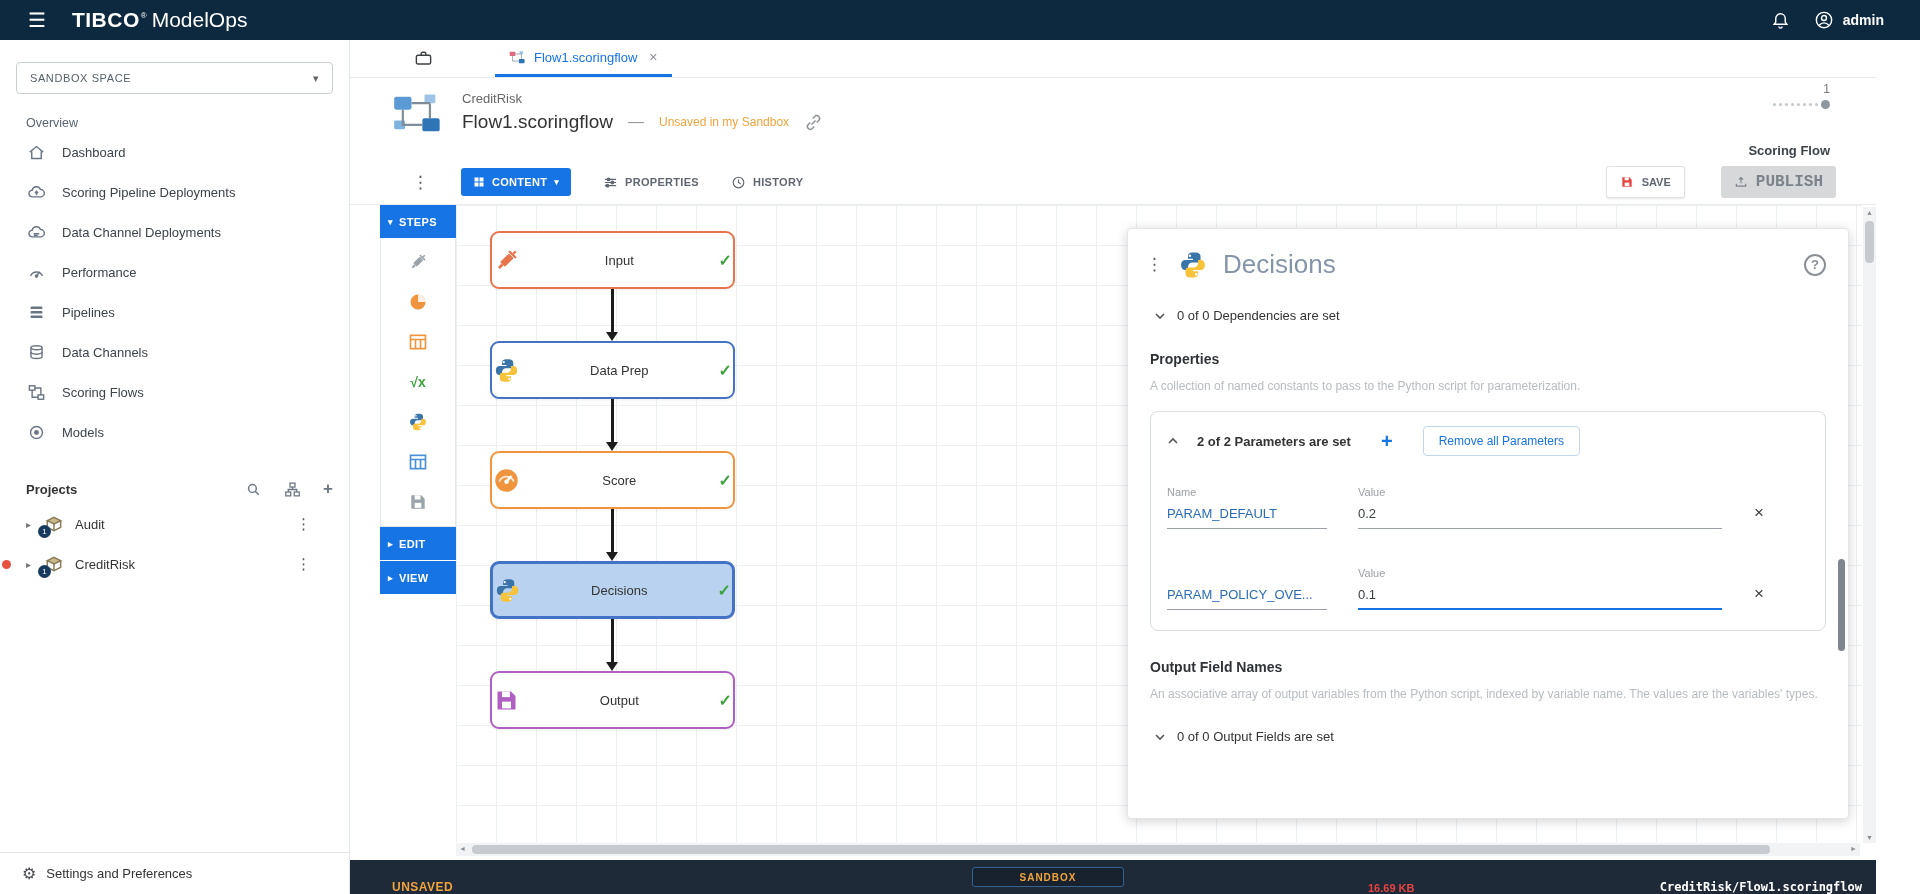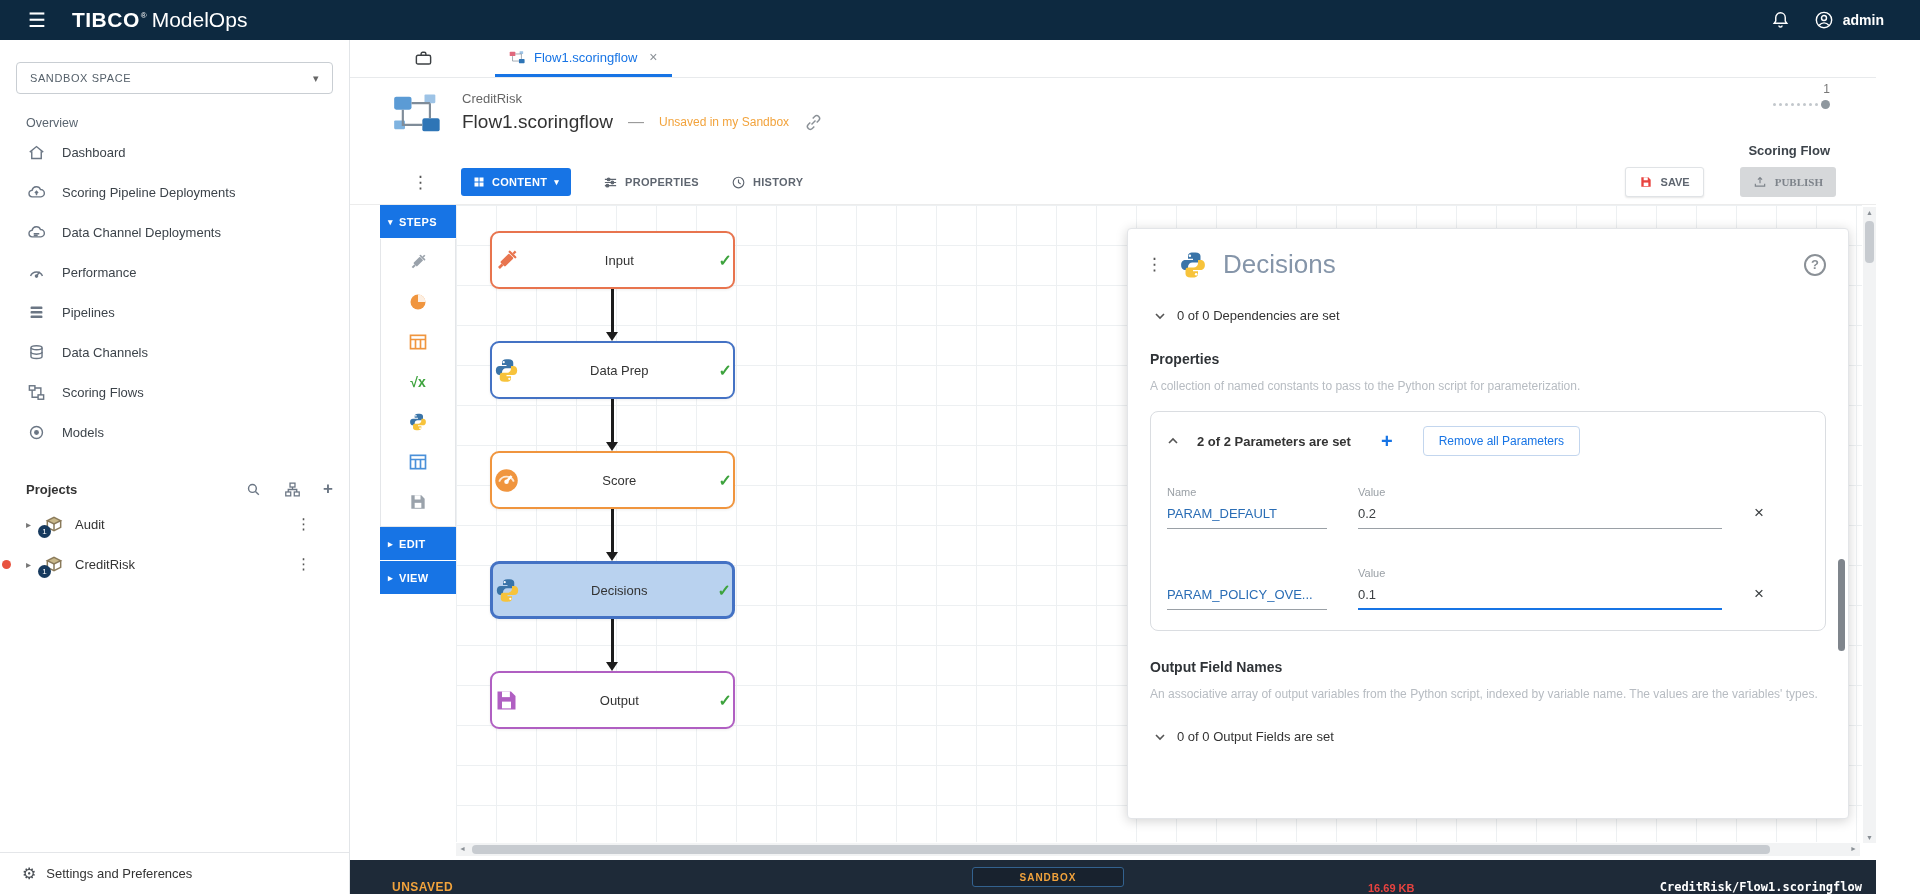--- a/index.html
+++ b/index.html
@@ -8,21 +8,21 @@
   svg { display:block; }
 
   
   .topbar { position:absolute; left:0; top:0; width:1920px; height:40px; background:#0d2940;
             display:flex; align-items:center; color:#fff; z-index:50; }
   .hamburger { margin-left:28px; font-size:20px; cursor:pointer; }
   .brand { margin-left:26px; font-size:21px; display:flex; align-items:baseline; }
   .brand-tibco { font-weight:bold; letter-spacing:.5px; }
   .brand-reg { font-size:8px; margin:0 5px 0 1px; align-self:flex-start; padding-top:3px; }
   .brand-product { font-weight:normal; }
-  .topbar-right { margin-left:auto; margin-right:36px; display:flex; align-items:flex-start; gap:24px; }
+  .topbar-right { margin-left:auto; margin-right:36px; display:flex; align-items:center; gap:24px; }
   .user-chip { display:flex; align-items:center; gap:9px; font-size:14px; font-weight:bold; }
 
   
   .sidebar { position:absolute; left:0; top:40px; width:350px; height:854px; background:#fff;
              border-right:1px solid #e2e5e8; z-index:40; }
   .space-select { margin:22px 16px 0; height:32px; border:1px solid #c9ced3; border-radius:4px;
                   display:flex; align-items:center; padding:0 13px; font-size:11px; color:#55606a;
                   letter-spacing:.6px; cursor:pointer; }
   .space-caret { margin-left:auto; color:#666; font-size:11px; }
   .section-label { margin:22px 0 2px 26px; font-size:12.5px; color:#5a6570; }
@@ -74,22 +74,22 @@
                  font-size:11px; font-weight:bold; letter-spacing:.3px; display:flex; align-items:center;
                  gap:7px; cursor:pointer; font-family:inherit; }
   .content-caret { font-size:9px; }
   .tb-tab { display:flex; align-items:center; gap:7px; font-size:11px; font-weight:bold;
             letter-spacing:.3px; color:#5f6670; cursor:pointer; }
   .tb-right { margin-left:auto; display:flex; gap:36px; }
   .btn-save { background:#fff; border:1px solid #e0e3e6; border-radius:3px; padding:7px 13px;
               display:flex; align-items:center; gap:8px; font-size:11px; font-weight:bold; color:#5f6670;
               box-shadow:0 1px 2px rgba(0,0,0,.1); cursor:pointer; font-family:inherit; }
   .btn-publish { background:#d6d8da; border:none; border-radius:3px; padding:7px 13px; display:flex;
-                 align-items:center; gap:8px; font-size:11px; font-weight:bold; color:#7d838a;
-                 cursor:pointer; font-family:Liberation Serif, serif; }
+                 align-items:center; gap:8px; font-size:16px; font-weight:bold; color:#7d838a;
+                 cursor:pointer; font-family:Liberation Mono, monospace; }
 
   
   .canvas { position:absolute; left:0; top:164px; width:1526px; height:656px; border-top:1px solid #ececec; }
   .grid { position:absolute; left:106px; top:0; right:14px; bottom:18px;
           background-image:linear-gradient(#edf0f2 1px, transparent 1px),
                            linear-gradient(90deg,#edf0f2 1px, transparent 1px);
           background-size:40px 40px; }
 
   .palette { position:absolute; left:30px; top:0; width:76px; z-index:5; }
   .pal-head { height:34px; background:#1774e5; color:#fff; font-size:11px; font-weight:bold;

